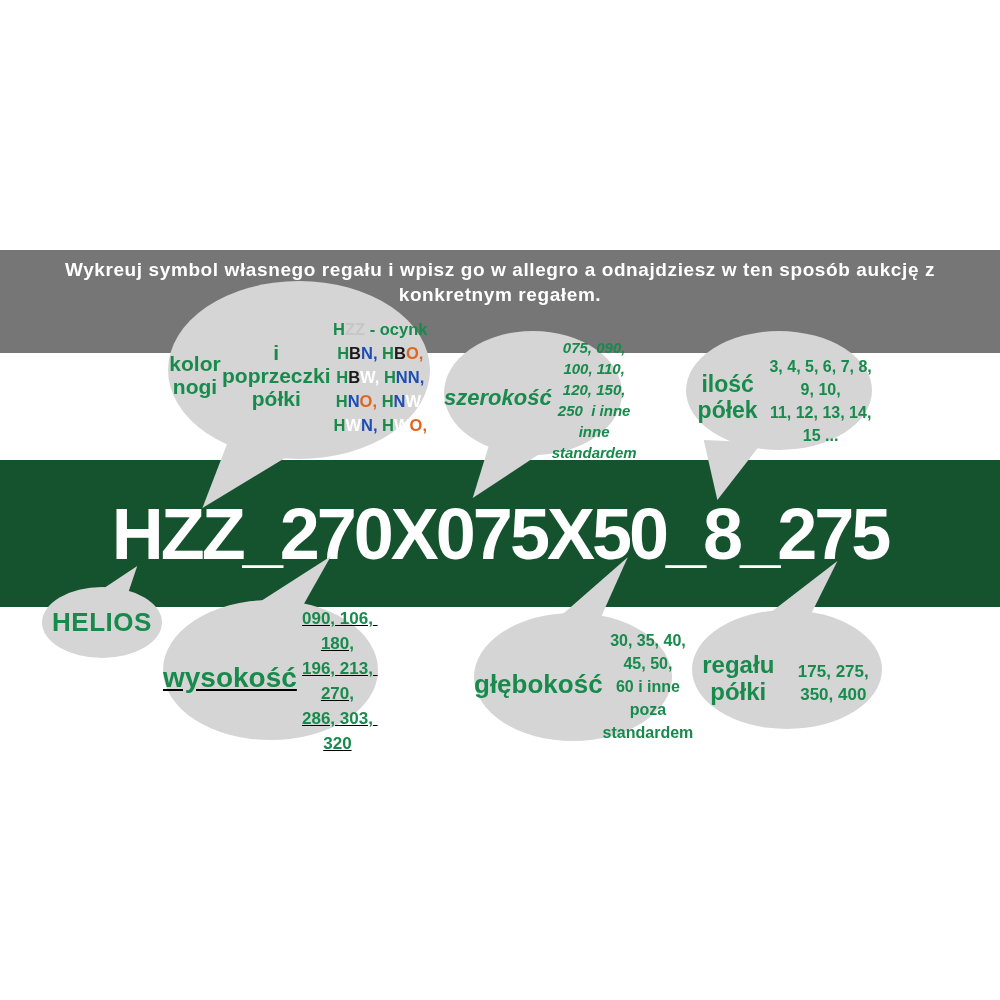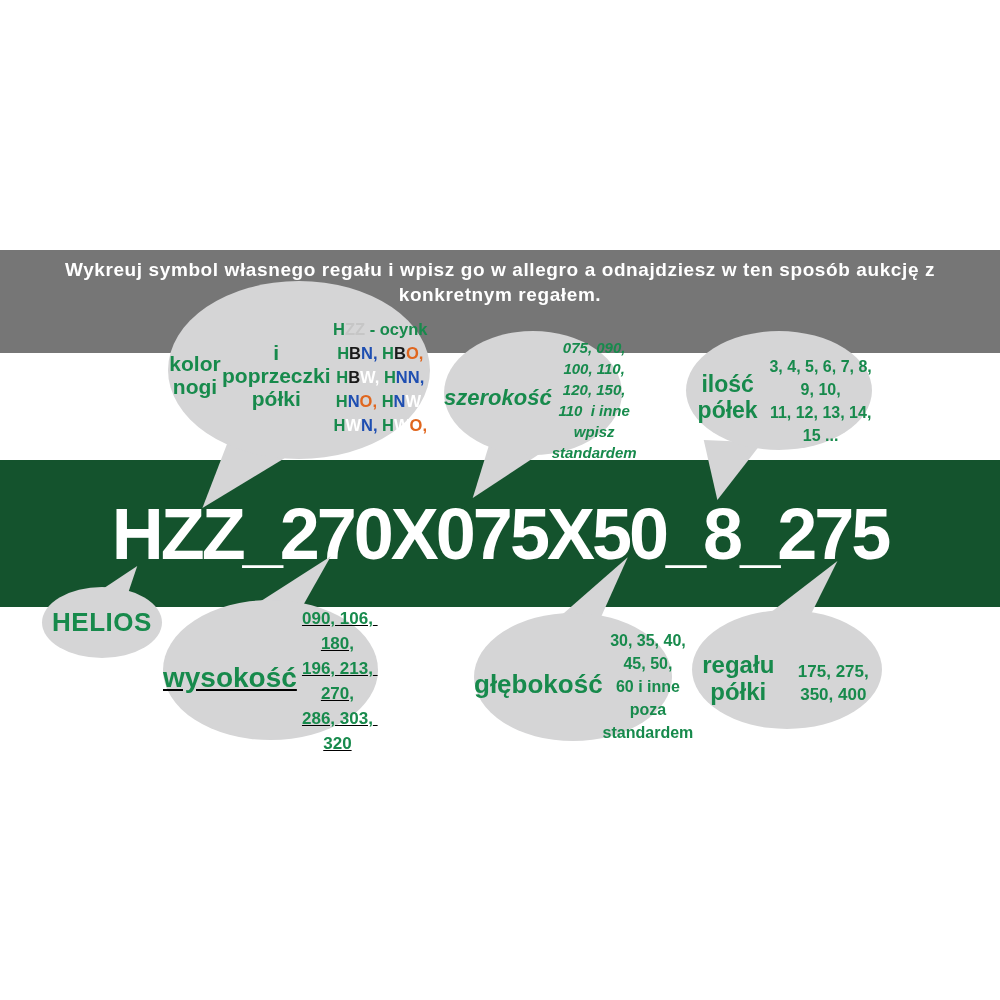--- a/index.html
+++ b/index.html
@@ -111,22 +111,22 @@
         <div class="line"><span style="color: rgb(23, 138, 76);">H</span><span style="color: rgb(198, 198, 198);">ZZ</span><span style="color: rgb(23, 138, 76);"> - ocynk</span></div>
         <div class="line"><span style="color: rgb(23, 138, 76);">H</span><span style="color: rgb(26, 26, 26);">B</span><span style="color: rgb(30, 78, 177);">N</span><span style="color: rgb(30, 78, 177);">, </span><span style="color: rgb(23, 138, 76);">H</span><span style="color: rgb(26, 26, 26);">B</span><span style="color: rgb(224, 102, 30);">O</span><span style="color: rgb(224, 102, 30);">, </span><span style="color: rgb(23, 138, 76);">H</span><span style="color: rgb(26, 26, 26);">B</span><span style="color: rgb(255, 255, 255);">W</span><span style="color: rgb(255, 255, 255);">, </span><span style="color: rgb(23, 138, 76);">H</span><span style="color: rgb(30, 78, 177);">NN</span><span style="color: rgb(30, 78, 177);">,</span></div>
         <div class="line"><span style="color: rgb(23, 138, 76);">H</span><span style="color: rgb(30, 78, 177);">N</span><span style="color: rgb(224, 102, 30);">O</span><span style="color: rgb(224, 102, 30);">, </span><span style="color: rgb(23, 138, 76);">H</span><span style="color: rgb(30, 78, 177);">N</span><span style="color: rgb(255, 255, 255);">W</span><span style="color: rgb(255, 255, 255);">, </span><span style="color: rgb(23, 138, 76);">H</span><span style="color: rgb(255, 255, 255);">W</span><span style="color: rgb(30, 78, 177);">N</span><span style="color: rgb(30, 78, 177);">, </span><span style="color: rgb(23, 138, 76);">H</span><span style="color: rgb(255, 255, 255);">W</span><span style="color: rgb(224, 102, 30);">O</span><span style="color: rgb(224, 102, 30);">,</span></div>
       </div>
   </div>
 
   <div class="bubble" id="bubble-szer">
     <div class="b-title">szerokość</div>
     <div class="b-lines">
         <div class="line">075, 090, 100, 110,</div>
-        <div class="line">120, 150, 110  i inne</div>
-        <div class="line">wpisz standardem</div>
+        <div class="line">120, 150, 250  i inne</div>
+        <div class="line">inne standardem</div>
       </div>
   </div>
 
   <div class="bubble" id="bubble-ilosc">
     <div class="b-title">ilość półek</div>
     <div class="b-lines">
         <div class="line">3, 4, 5, 6, 7, 8, 9, 10,</div>
         <div class="line">11, 12, 13, 14, 15 ...</div>
       </div>
   </div>

